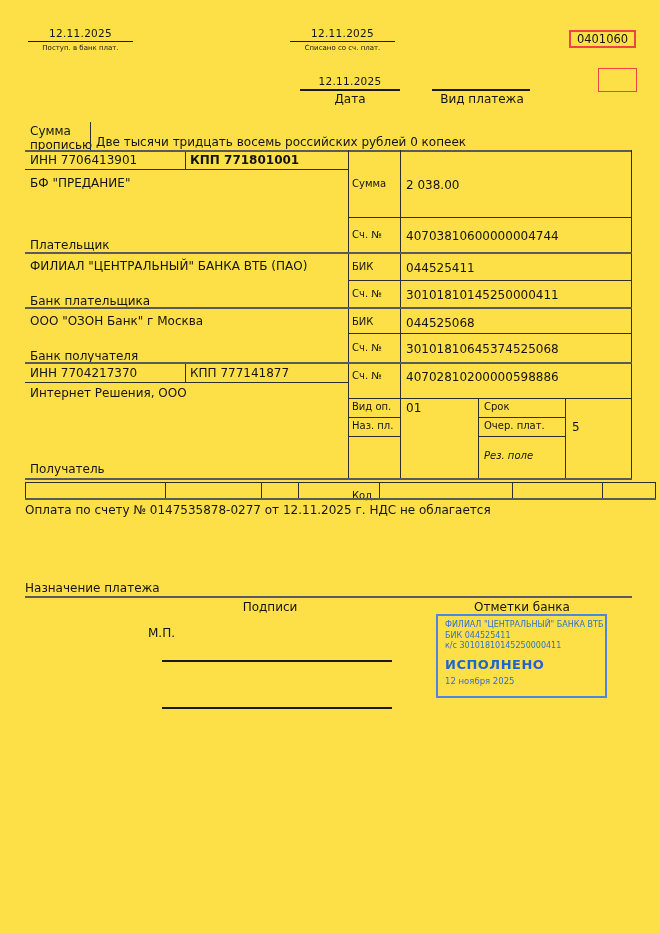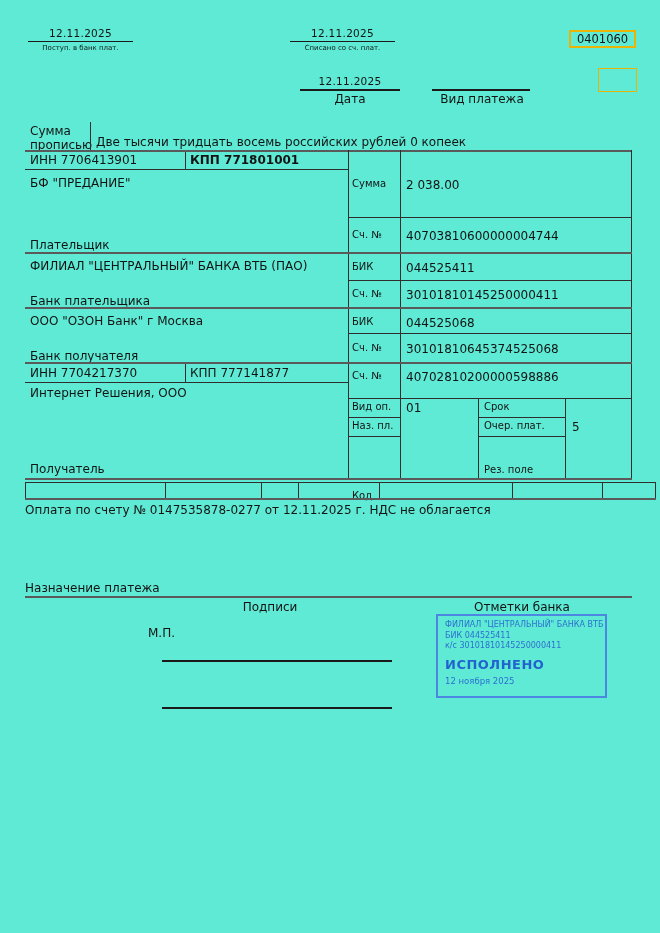--- a/index.html
+++ b/index.html
@@ -1,30 +1,30 @@
 <!DOCTYPE html>
 <html><head>
 <meta charset="utf-8">
 <style>
   html,body { margin:0; padding:0; background:#ffffff; }
   #page {
-    position:relative; width:660px; height:933px; background:#5eead4;
+    position:relative; width:660px; height:933px; background:#fde047;
     font-family:"DejaVu Sans","Liberation Sans",sans-serif;
     color:#141414; font-size:12px; overflow:hidden;
   }
   .abs { position:absolute; white-space:nowrap; }
   .ctr { text-align:center; }
   .bold { font-weight:bold; }
   .sm { font-size:7px;text-align:center; }
   .dt { font-size:10.5px; letter-spacing:0.3px; }
   .cell-label { font-size:10px; }
   .hl { position:absolute; height:1px; background:#2e2e2e; }
   .hl2 { position:absolute; height:2px; background:#5a5a5a; }
   .vl { position:absolute; width:1px; background:#2e2e2e; }
-  .box { position:absolute; border:2px solid #eab308; box-sizing:border-box; }
+  .box { position:absolute; border:2px solid #ef4444; box-sizing:border-box; }
   .wrap2 { white-space:normal; line-height:14px; }
   #stamp {
     position:absolute; left:436px; top:614px; width:171px; height:84px;
     border:2px solid #4d86e0; box-sizing:border-box; padding:4px 7px;
     color:#2e6fd2; font-size:8px; line-height:10.5px; white-space:nowrap;
   }
   #stamp .status { font-size:13px; font-weight:bold; color:#2264cf; margin-top:8px; letter-spacing:0.5px; }
   #stamp .sdate { font-size:8.5px; margin-top:6px; }
 </style>
 </head>
@@ -112,21 +112,21 @@
   <div class="hl" style="left:348px;top:417px;width:52px;"></div>
   <div class="hl" style="left:478px;top:417px;width:87px;"></div>
 
   <div class="abs cell-label" style="left:352px;top:420px;">Наз. пл.</div>
   <div class="abs cell-label" style="left:484px;top:420px;">Очер. плат.</div>
   <div class="abs" style="left:572px;top:420px;">5</div>
   <div class="hl" style="left:348px;top:436px;width:52px;"></div>
   <div class="hl" style="left:478px;top:436px;width:87px;"></div>
 
   <div class="abs cell-label" style="left:352px;top:450px;margin-top:40px;">Код</div>
-  <div class="abs cell-label" style="left:484px;top:464px;">Рез. поле</div>
+  <div class="abs cell-label" style="left:484px;top:450px;font-style:italic;">Рез. поле</div>
 
   <div class="abs" style="left:30px;top:462px;">Получатель</div>
   <div class="hl2" style="left:25px;top:478px;width:607px;"></div>
 
   <div class="hl" style="left:25px;top:482px;width:631px;"></div>
   <div class="hl2" style="left:25px;top:498px;width:631px;"></div>
   <div class="vl" style="left:25px;top:482px;height:16px;"></div>
   <div class="vl" style="left:165px;top:482px;height:16px;"></div>
   <div class="vl" style="left:261px;top:482px;height:16px;"></div>
   <div class="vl" style="left:298px;top:482px;height:16px;"></div>

